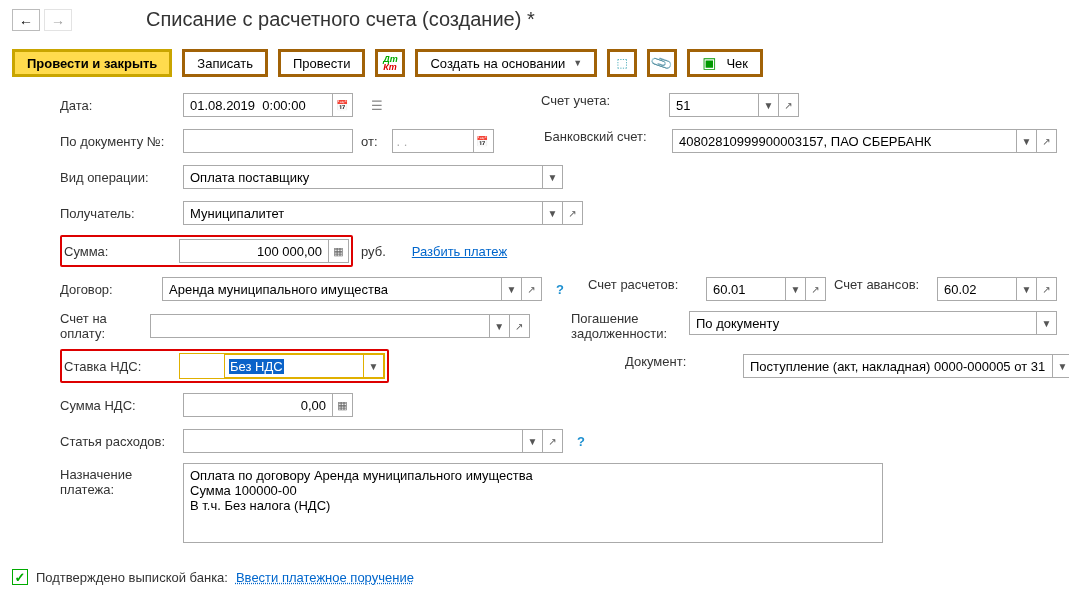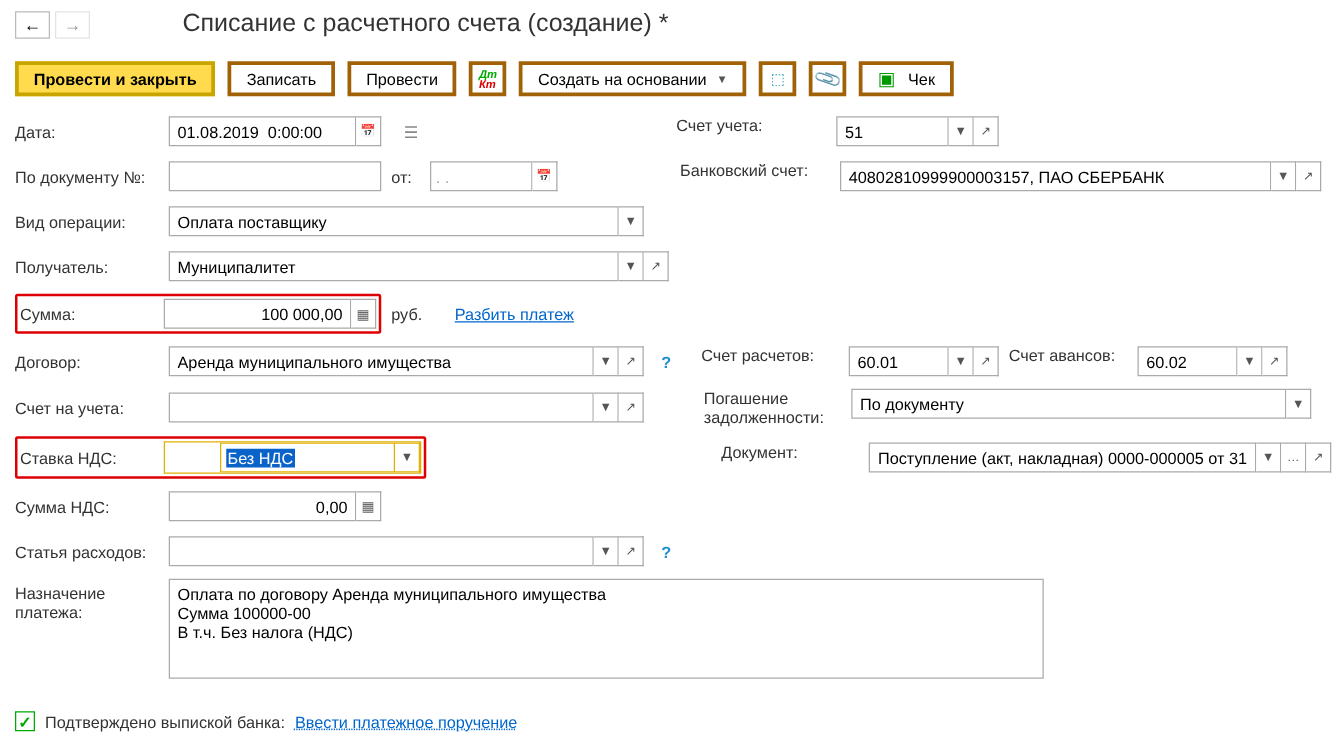--- a/index.html
+++ b/index.html
@@ -27,21 +27,21 @@
   .btn-icon { width: 30px; padding: 0; justify-content: center; }
   .btn .caret { font-size: 9px; color: #555; margin-left: 2px; }
   .icon-dk { font-size: 9px; line-height: 8px; text-align: left; font-style: italic; }
   .icon-dk .d { color: #0a0; font-weight: bold; }
   .icon-dk .k { color: #d00; font-weight: bold; }
   .clip { transform: rotate(-30deg); font-size: 15px; color: #555; }
   .cheque { color: #090; font-size: 15px; margin-right: 4px; }
   .struct { color: #29a; font-size: 12px; }
 
   .form { display: flex; flex-direction: column; gap: 8px; }
-  .row { display: flex; align-items: center; gap: 8px; min-height: 28px; }
+  .row { display: flex; align-items: center; gap: 8px; min-height: 28px; margin-left: 48px; }
   .label { width: 115px; text-align: left; padding-right: 4px; }
   .label-narrow { width: auto; padding-right: 6px; }
   .field {
     height: 24px; border: 1px solid #aaa; background: #fff; padding: 0 4px;
     font-size: 13px; display: inline-flex; align-items: center;
   }
   .field input, .field span.value {
     border: none; outline: none; width: 100%; font-size: 13px; background: transparent;
   }
   .field-btn {
@@ -216,21 +216,21 @@
         <div class="field" style="width:80px">
             <input value="60.02" style="">
           </div>
         <button class="field-btn">▼</button>
         <button class="field-btn">↗</button>
       </div>
     </div>
   </div>
 
   <div class="row">
-    <div class="label">Счет на учета:</div>
+    <div class="label">Счет на оплату:</div>
     <div class="field-group">
       <div class="field" style="width:340px">
           <input value="" style="">
         </div>
       <button class="field-btn">▼</button>
       <button class="field-btn">↗</button>
     </div>
     <span style="width:22px"></span>
     <div class="right-col" style="margin-left:10px">
       <div class="right-label-sm">Погашение задолженности:</div>

